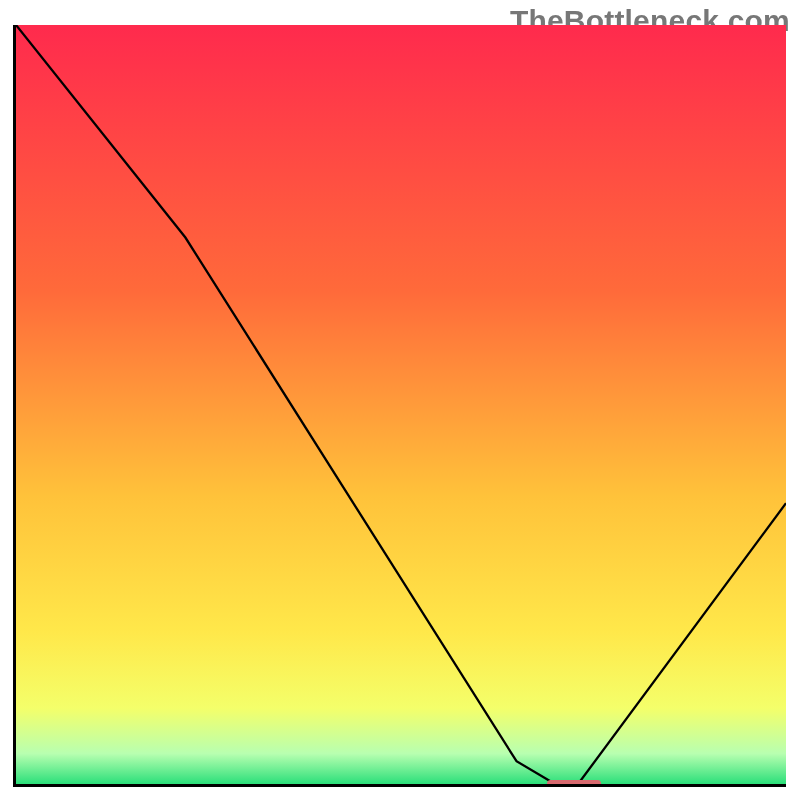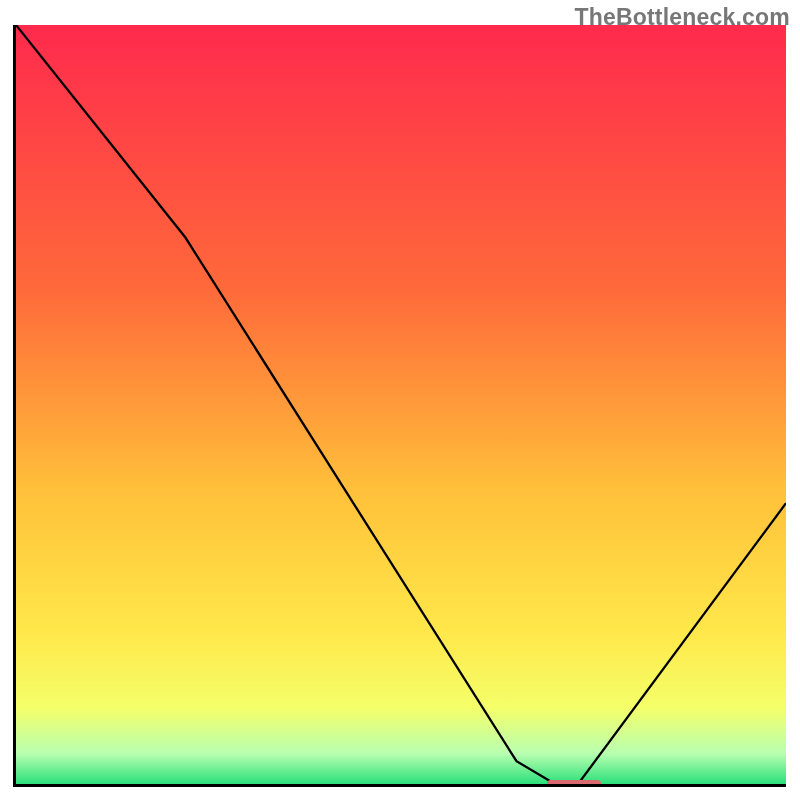--- a/index.html
+++ b/index.html
@@ -14,21 +14,21 @@
   .wrap {
     position: relative;
     width: 800px;
     height: 800px;
   }
   .watermark {
     position: absolute;
     top: 4px;
     right: 10px;
     color: #777;
-    font-size: 23px;
+    font-size: 30px;
     font-weight: 600;
     letter-spacing: 0.2px;
   }
   .plot {
     position: absolute;
     left: 13px;
     top: 25px;
     width: 773px;
     height: 762px;
     box-sizing: border-box;

